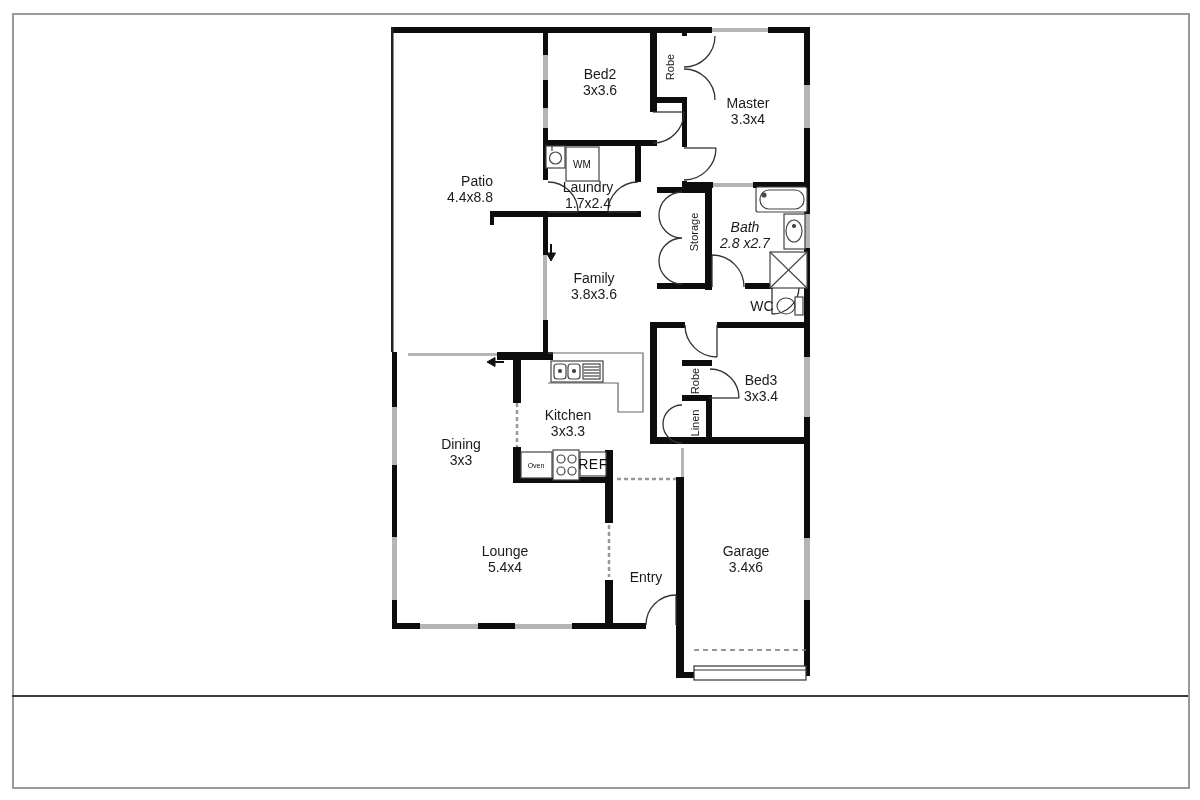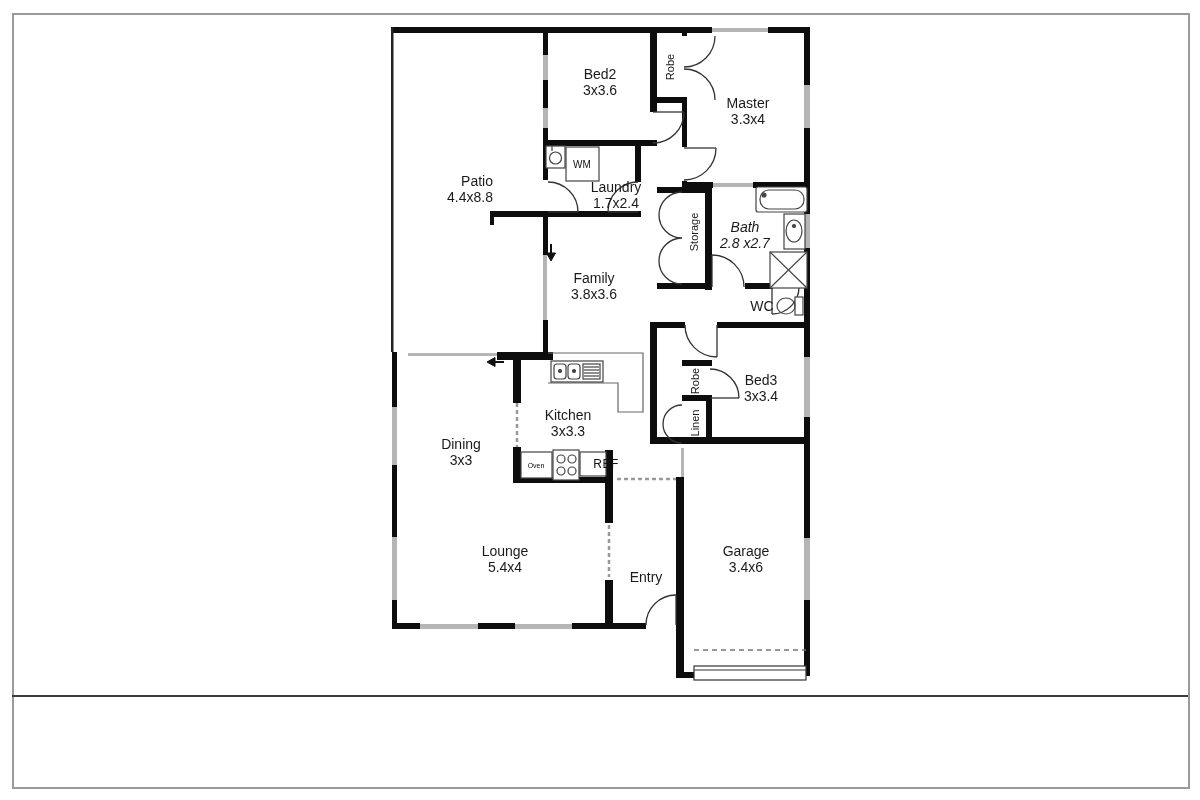--- a/index.html
+++ b/index.html
@@ -8,21 +8,21 @@
   #frame{position:absolute;left:12px;top:13px;width:1174px;height:772px;
          border:2px solid #9a9a9a;}
   #plan-svg{position:absolute;left:0;top:0;width:1200px;height:800px;}
   .room-label{position:absolute;transform:translate(-50%,-50%);
               text-align:center;color:#1a1a1a;font-size:14px;line-height:16px;
               white-space:nowrap;}
   .closet-label{position:absolute;transform:translate(-50%,-50%) rotate(-90deg);
               color:#1a1a1a;font-size:11px;white-space:nowrap;}
   .appl-label{position:absolute;transform:translate(-50%,-50%);
               color:#111;font-size:7px;white-space:nowrap;}
-  .appl-label.ref{font-size:12px;letter-spacing:.5px;margin-left:13px;}
+  .appl-label.ref{font-size:14px;letter-spacing:.5px;}
   #footer{position:absolute;left:0;top:696px;width:1200px;}
   #footer-sep{position:absolute;left:12px;top:695px;width:1176px;height:0;
               border-top:2px solid #3a3a3a;}
 </style>
 </head>
 <body>
 
 <div id="page">
   <div id="frame"></div>
 
@@ -248,21 +248,21 @@
     <div>4.4x8.8</div>
   </div>
   <div class="room-label" style="left:600px;top:82px;">
     <div>Bed2</div>
     <div>3x3.6</div>
   </div>
   <div class="room-label" style="left:748px;top:111px;">
     <div>Master</div>
     <div>3.3x4</div>
   </div>
-  <div class="room-label" style="left:616px;top:195px;">
+  <div class="room-label" style="left:588px;top:195px;">
     <div>Laundry</div>
     <div>1.7x2.4</div>
   </div>
   <div class="room-label" style="left:745px;top:235px;font-style:italic;">
     <div>Bath</div>
     <div>2.8 x2.7</div>
   </div>
   <div class="room-label" style="left:594px;top:286px;">
     <div>Family</div>
     <div>3.8x3.6</div>

